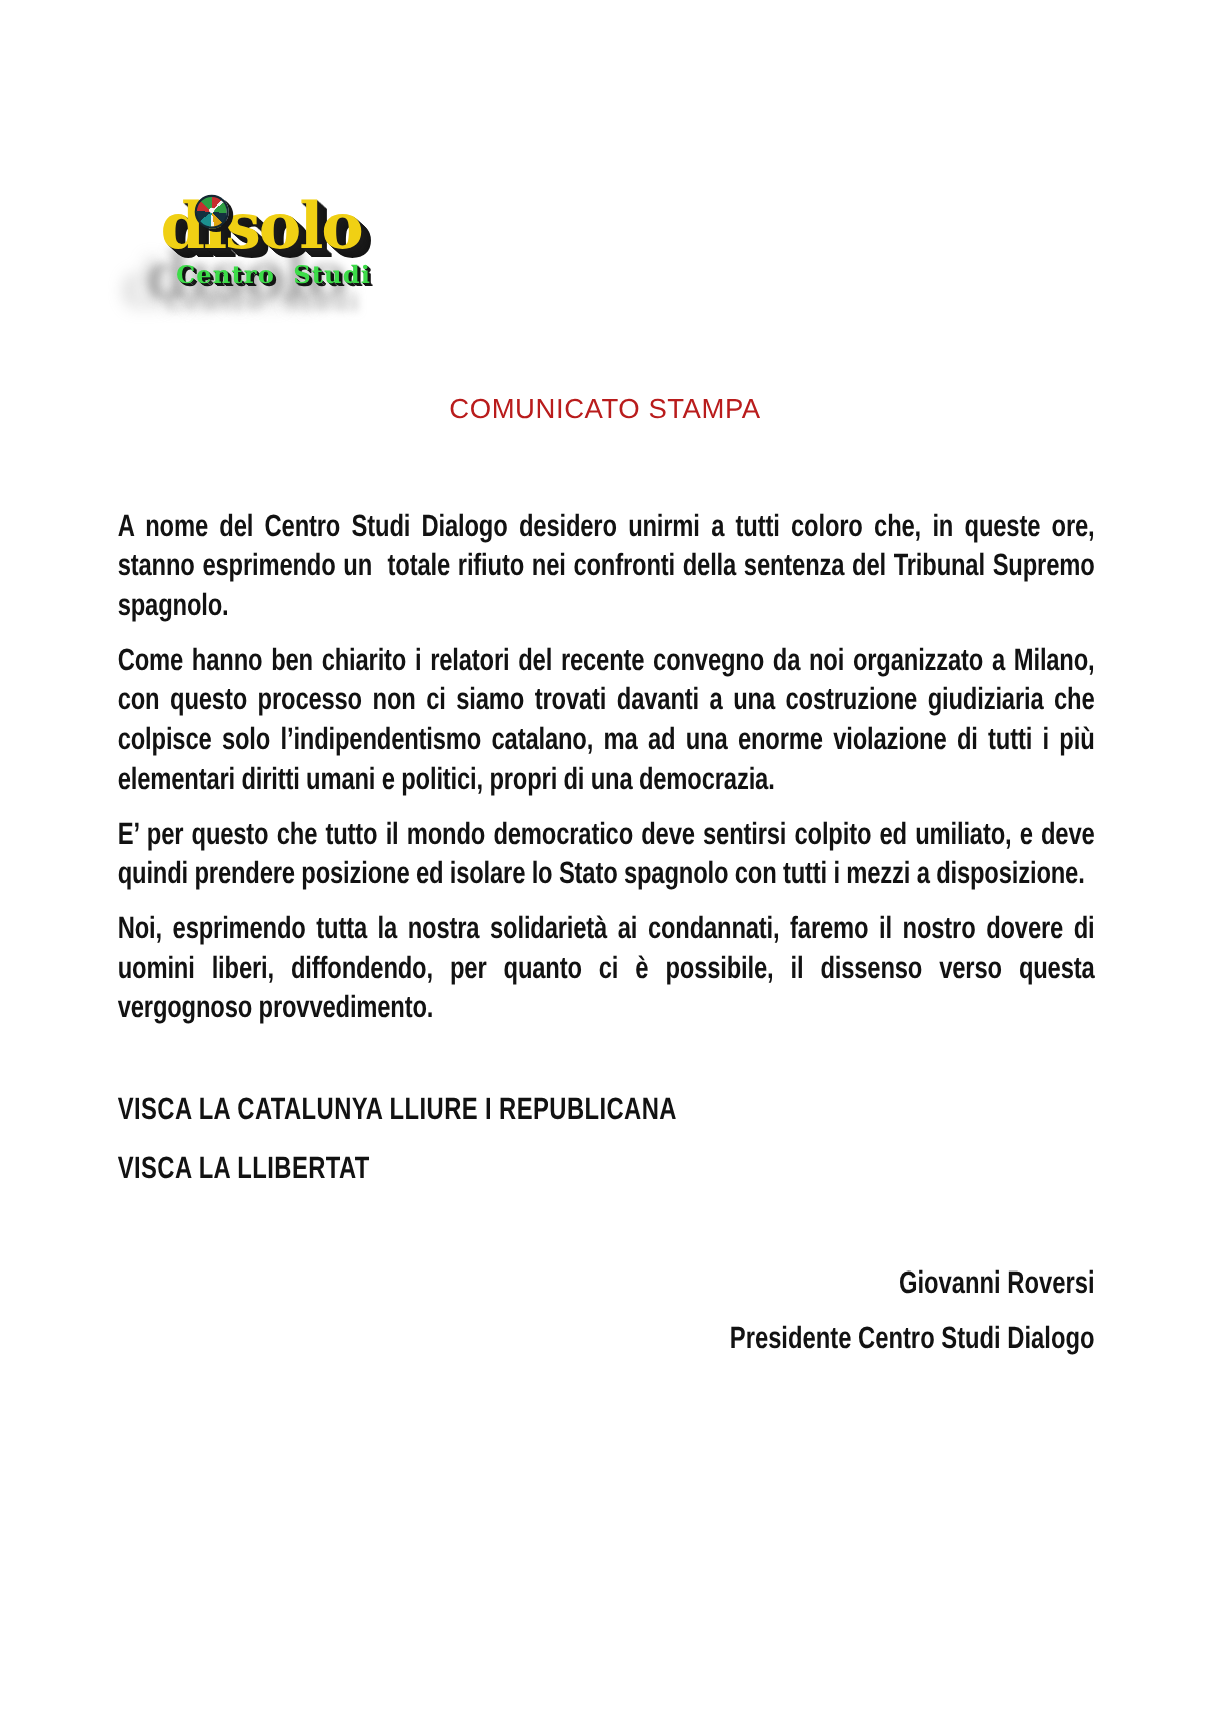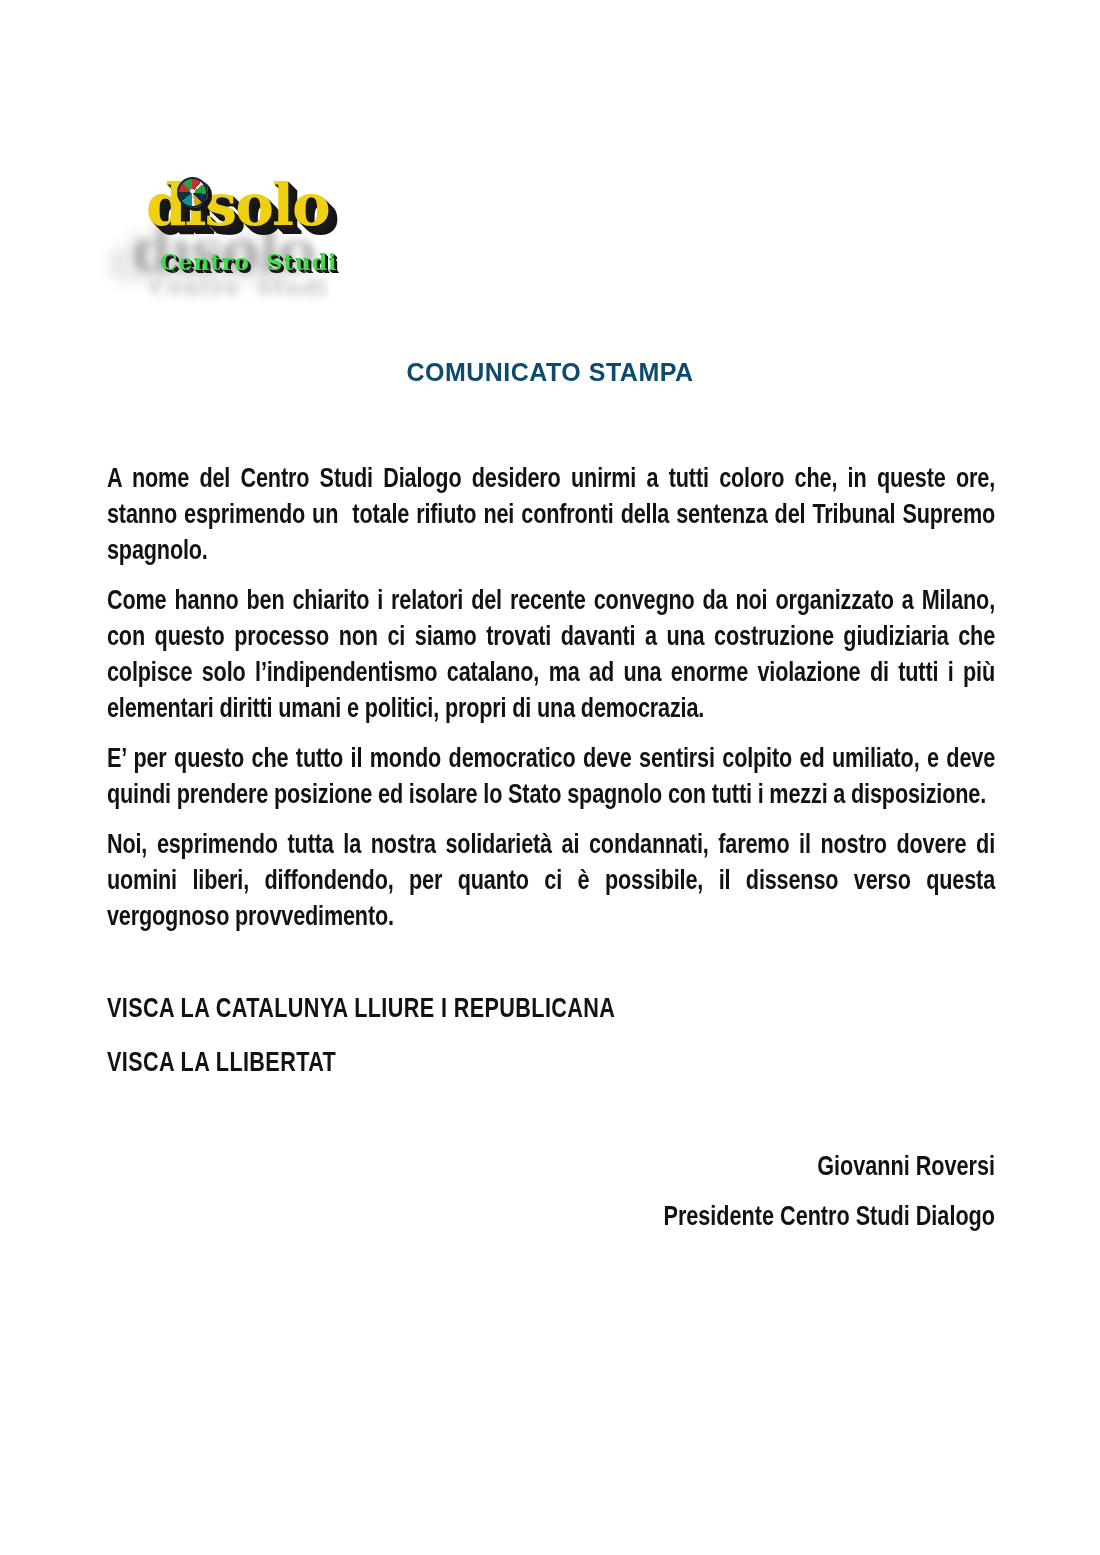--- a/index.html
+++ b/index.html
@@ -36,43 +36,43 @@
     background:
       radial-gradient(circle at 50% 45%, rgba(255,255,255,0.95) 0 11%, rgba(255,255,255,0) 13%),
       conic-gradient(#c62f2f 0 38deg, #f2f2f2 38deg 52deg, #2f9e44 52deg 96deg,
                      #14303f 96deg 136deg, #e0a50f 136deg 170deg, #f2f2f2 170deg 184deg,
                      #1b8f8f 184deg 232deg, #14303f 232deg 272deg, #c62f2f 272deg 314deg,
                      #2f9e44 314deg 360deg);
     border: 2px solid #132733;
     box-shadow: 4px 3px 0 #161616;
   }
   .logo-sub {
-    position: absolute; left: 14px; top: 73px;
+    position: absolute; left: 14px; top: 61px;
     font-family: "DejaVu Serif", serif;
     font-weight: bold;
     font-size: 22px;
     letter-spacing: 1px;
     word-spacing: 8px;
     color: #3ddc49;
     white-space: nowrap;
     text-shadow:
       1px 1px 0 #141414, 2px 2px 0 #141414, 3px 3px 0 #141414,
       -10px 25px 8px rgba(150,150,150,0.6);
   }
 
   
   .title {
     position: absolute; left: 0; right: 0; top: 354px;
     margin: 0;
     text-align: center;
     font-size: 25px;
     line-height: 36px;
-    font-weight: 700;
+    font-weight: 400;
     letter-spacing: 0.5px;
-    color: #0c4a6e;
+    color: #b91c1c;
   }
 
   
   .content {
     position: absolute; left: 107px; top: 460px;
     width: 1150px;
     transform: scaleX(0.7722);
     transform-origin: 0 0;
     color: #121212;
   }

